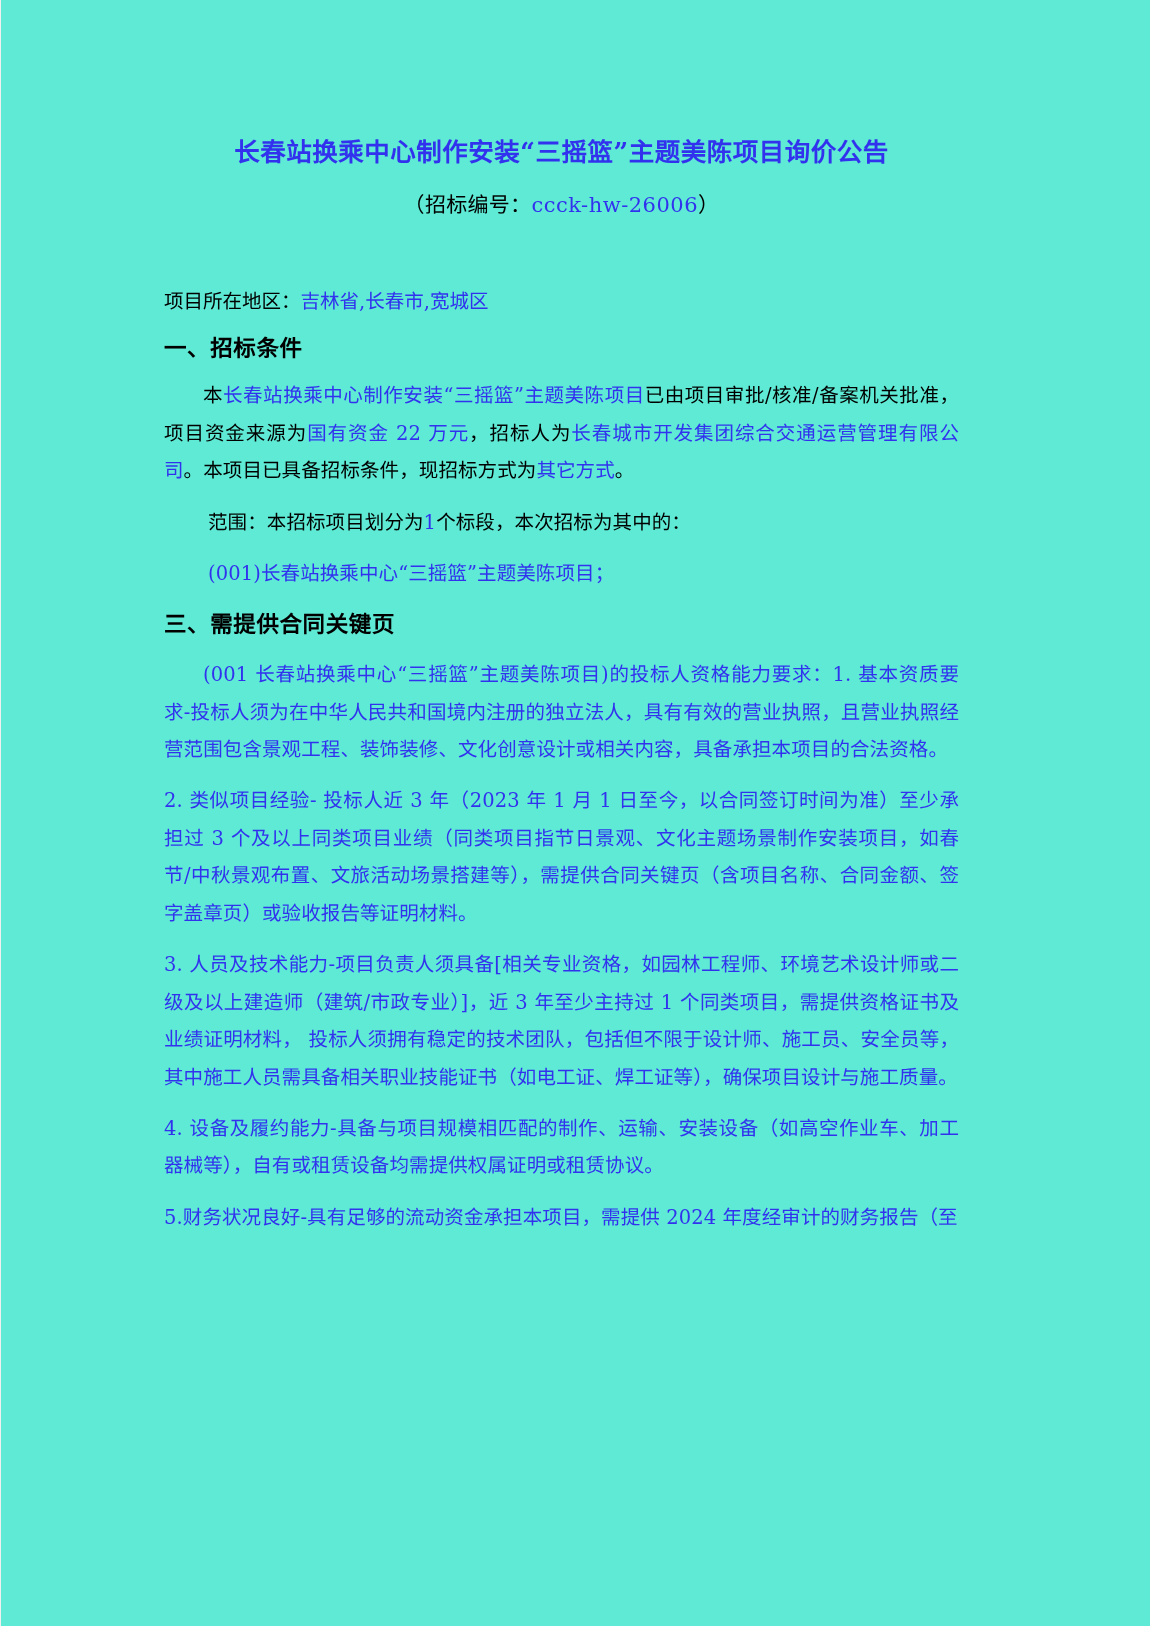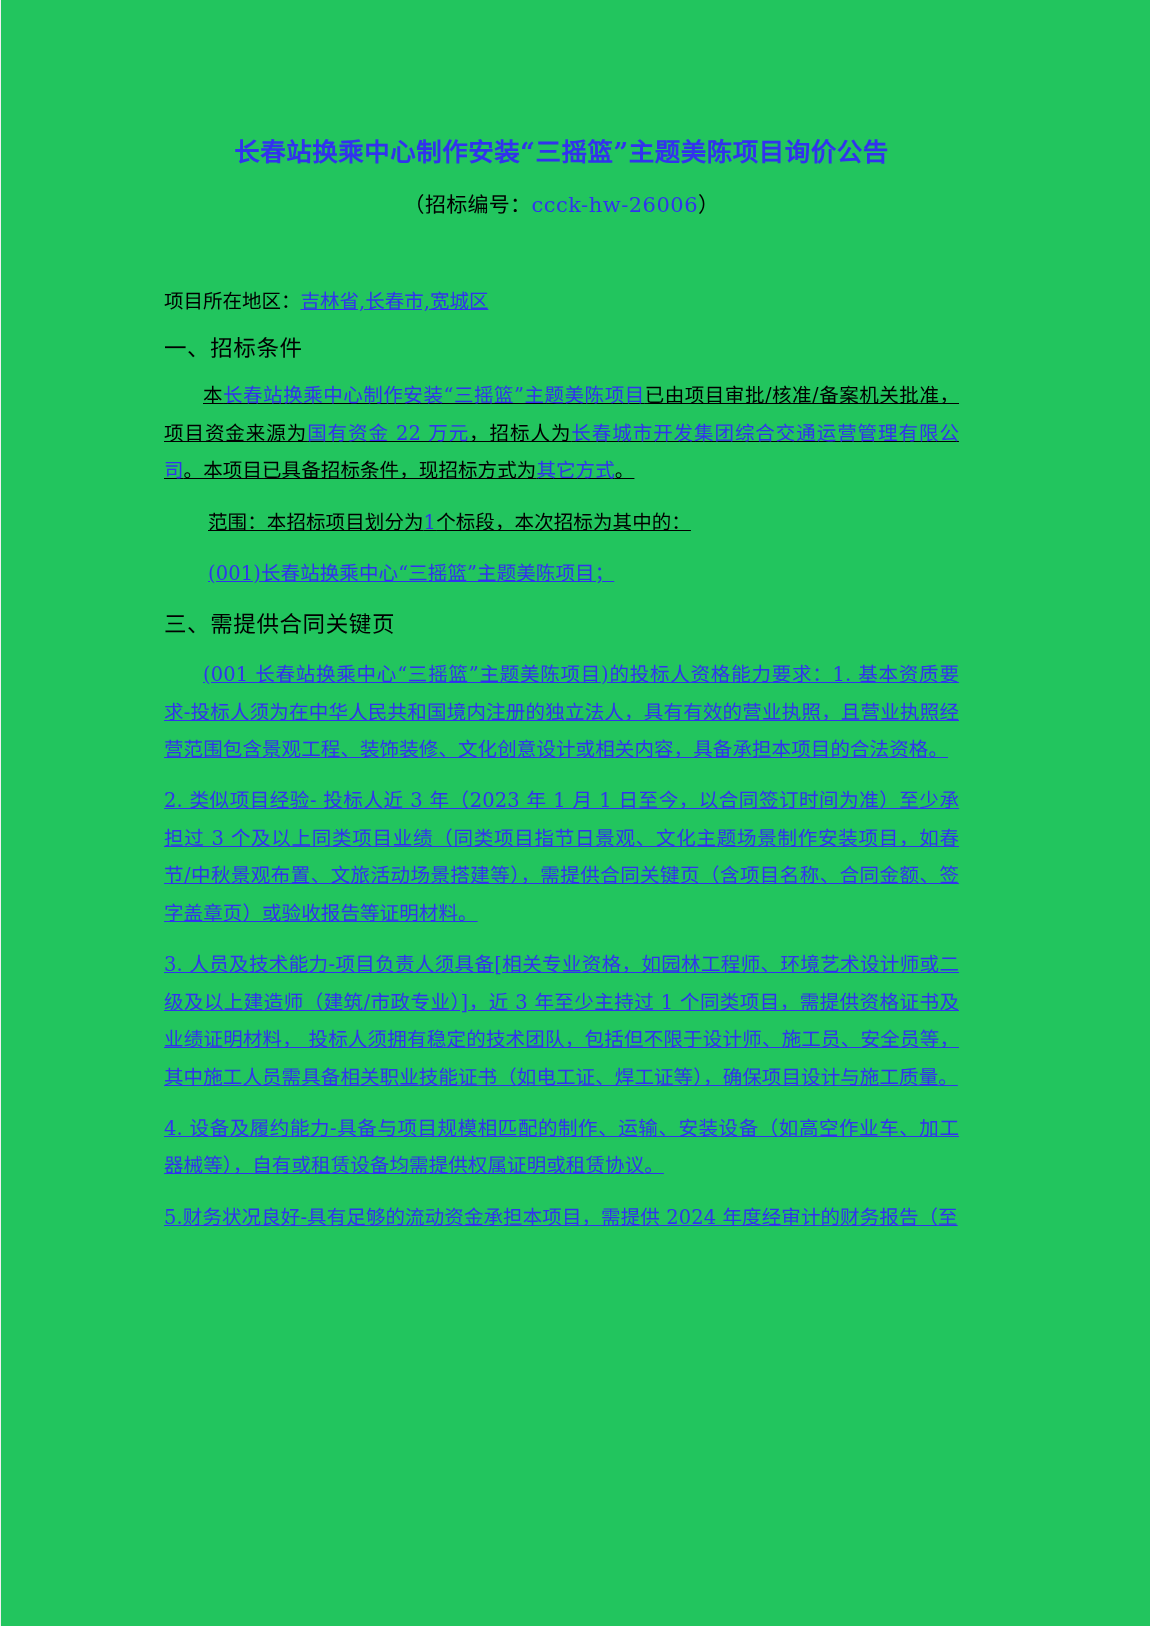--- a/index.html
+++ b/index.html
@@ -9,21 +9,21 @@
     background: #ffffff;
   }
   body {
     font-family: "DejaVu Serif", "Liberation Serif", serif;
     -webkit-font-smoothing: antialiased;
   }
   .page {
     position: relative;
     width: 1150px;
     height: 1626px;
-    background: #22c55e;
+    background: #5eead4;
     box-sizing: border-box;
     overflow: hidden;
     border-left: 1px solid #f0f0f0;
   }
   .page-body {
     position: absolute;
     left: 163px;
     top: 0;
     width: 795px;
   }
@@ -59,44 +59,42 @@
   
   .meta-line {
     margin: 0;
     padding-top: 63px;
     font-size: 19.5px;
     line-height: 1.45;
     color: #000000;
   }
   .meta-line .val {
     color: #3232ee;
-    text-decoration: underline;
   }
 
   h2.section-heading {
     margin: 0;
     padding-top: 16px;
     font-size: 22.5px;
-    font-weight: 400;
+    font-weight: 700;
     line-height: 1.5;
     color: #000000;
     letter-spacing: 0.6px;
     font-family: "DejaVu Sans", "Liberation Sans", sans-serif;
   }
 
   p.para {
     margin: 0;
     padding-top: 11px;
     font-size: 19.5px;
     line-height: 1.92;
     color: #000000;
     text-align: justify;
     text-justify: inter-ideograph;
     letter-spacing: 0.1px;
-    text-decoration: underline;
   }
   p.para.indent { text-indent: 2em; }
   p.para.indent-sub { padding-left: 44px; }
   p.para.blue { color: #3232ee; }
   .b { color: #3232ee; }
   .k { color: #000000; }
   p.loose { padding-top: 14px; }
 </style>
 </head>
 <body>

